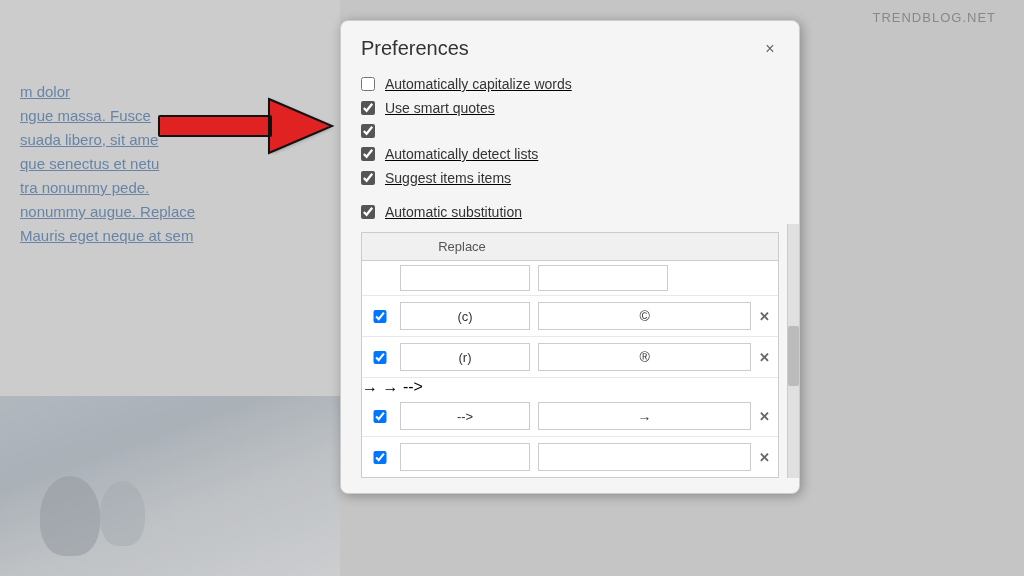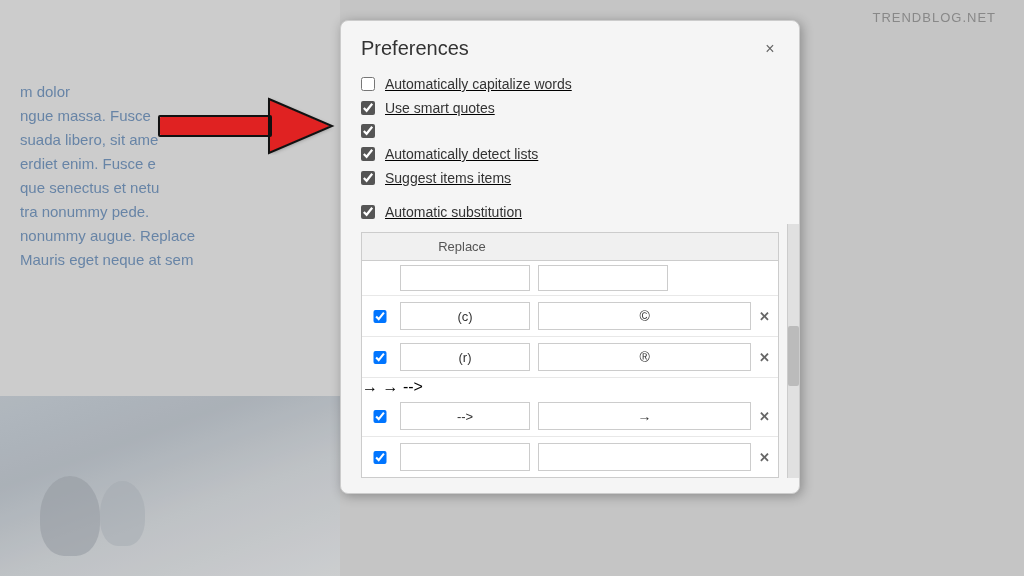--- a/index.html
+++ b/index.html
@@ -19,20 +19,21 @@
       width: 340px;
       height: 576px;
       background: #f0f0f0;
       overflow: hidden;
     }
     .bg-text {
       padding: 80px 20px 20px 20px;
       color: #7a9cc4;
       font-size: 15px;
       line-height: 1.6;
+      text-decoration: underline;
     }
     .bg-image {
       position: absolute;
       bottom: 0;
       left: 0;
       width: 100%;
       height: 180px;
       background: linear-gradient(160deg, #d0d8e0 0%, #c8d0d8 30%, #e0e4e8 60%, #f0f2f4 100%);
     }
     
@@ -265,21 +266,20 @@
     }
   </style>
 </head>
 <body>
 
 <div class="bg-content">
   <div class="bg-text">
     <div>m dolor</div>
     <div>ngue massa. Fusce</div>
     <div>suada libero, sit ame</div>
-    <div>erdiet enim. Fusce e</div>
     <div>que senectus et netu</div>
     <div>tra nonummy pede.</div>
     <div>nonummy augue. Replace</div>
     <div>Mauris eget neque at sem</div>
   </div>
   <div class="bg-image">
     <div class="penguin-shape"></div>
     <div class="penguin-shape2"></div>
   </div>
 </div>

